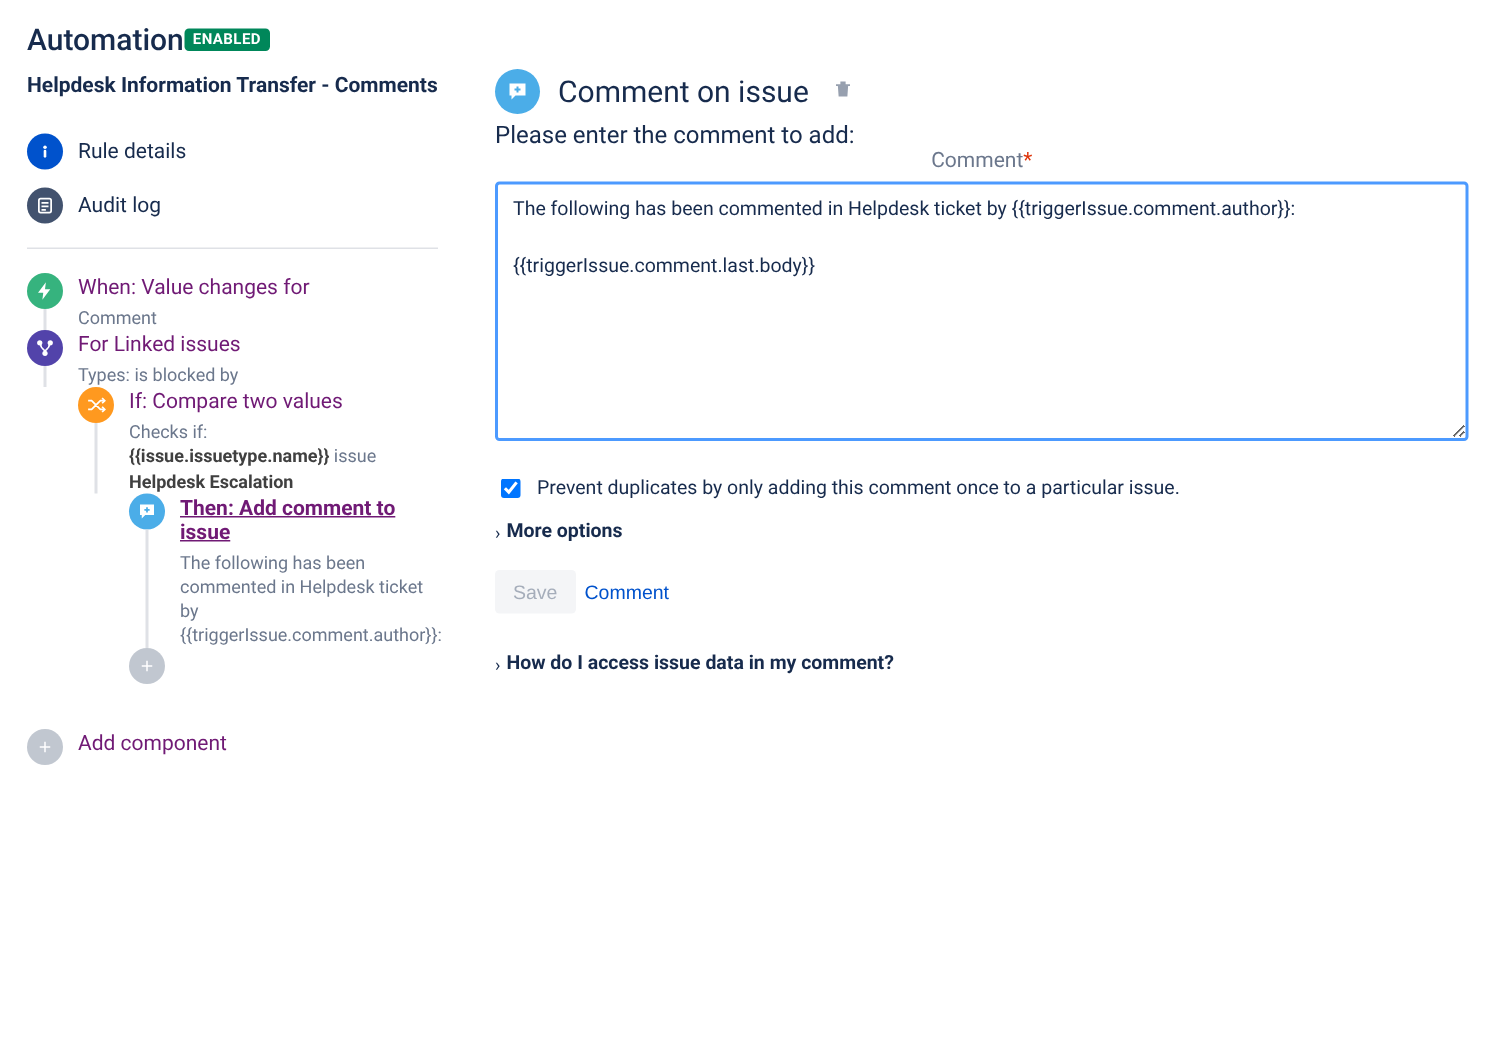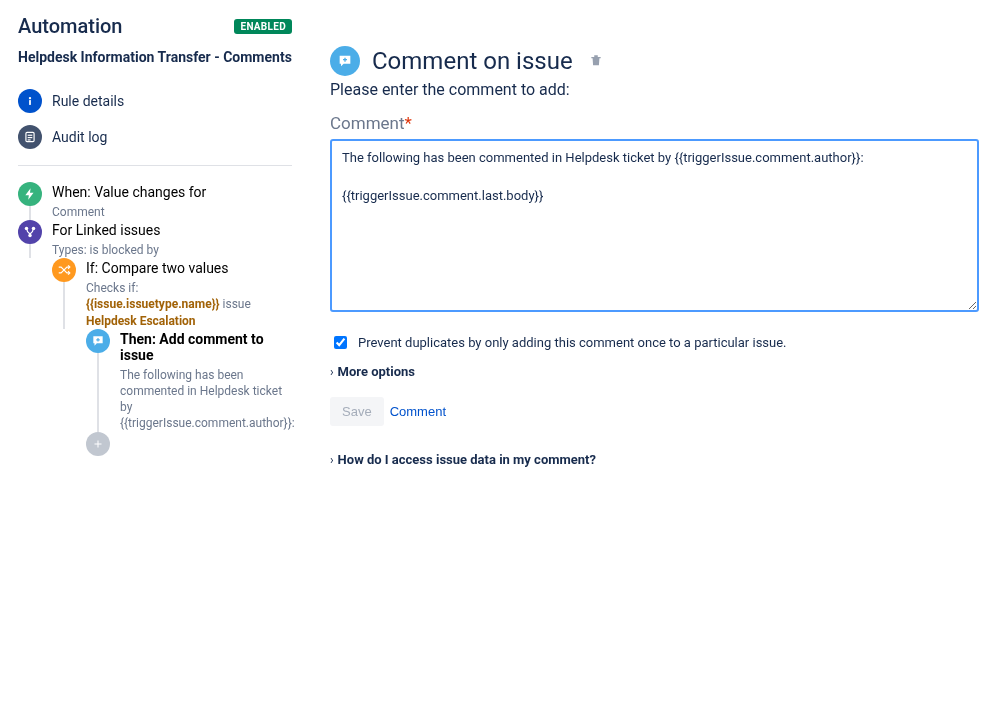--- a/index.html
+++ b/index.html
@@ -1,57 +1,57 @@
 <!DOCTYPE html>
 <html><head>
 <meta charset="utf-8">
 <style>
   * { box-sizing: border-box; }
   html,body { margin:0; padding:0; font-family:-apple-system,BlinkMacSystemFont,"Segoe UI",Roboto,Arial,sans-serif; font-size:14px; color:#172b4d; background:#fff;}
   .app { display:flex; width:999px; height:706px; }
   .left { width:310px; padding:14px 18px 0 18px; }
   .right{ flex:1; padding:46px 20px 0 20px; }
-  .hdr-row{ display:flex; justify-content:space-between; align-items:center; }
+  .hdr-row{ display:flex; align-items:center; }
   .h1 { font-size:20px; font-weight:500; color:#172b4d; }
   .badge-enabled{ background:#00875a; color:#fff; font-size:10px; font-weight:700; padding:2px 6px; border-radius:3px; letter-spacing:.3px;}
   .rule-name{ font-size:14px; font-weight:700; margin-top:10px; line-height:1.35;}
   .menu{ margin-top:16px; }
   .menu-item{ display:flex; align-items:center; gap:10px; padding:6px 0; cursor:pointer;}
   .menu-item .lbl{ font-size:14px; color:#172b4d;}
   .ic{ width:24px;height:24px;border-radius:50%; display:flex;align-items:center;justify-content:center; flex-shrink:0;}
   .ic svg{ width:14px;height:14px; }
   .ic-info{ background:#0052cc;}
   .ic-audit{ background:#42526e;}
   .ic-trigger{ background:#36b37e;}
   .ic-branch{ background:#5243aa;}
   .ic-cond{ background:#ff991f;}
   .ic-action{ background:#4bade8;}
   .divider{ border:none;border-top:1px solid #dfe1e6; margin:10px 0 16px 0;}
   .tree{ margin-top:4px; }
   .node{ display:flex; gap:10px; }
   .node .body{ padding-top:2px; }
-  .node-title{ font-size:14px; color:#000000; font-weight:400;}
-  .node-title.bold{ font-weight:700;}
+  .node-title{ font-size:14px; color:#701a75; font-weight:400;}
+  .node-title.bold{ font-weight:700;text-decoration:underline;}
   .node-sub{ font-size:12px; color:#6b778c; margin-top:4px; line-height:1.35;}
-  .node-sub .strong{ font-weight:700; color:#a16207;}
+  .node-sub .strong{ font-weight:700; color:#404040;}
   .vline{ width:2px; background:#dfe1e6; flex:1;}
   .col{ display:flex; flex-direction:column; align-items:center;}
   .indent1{ margin-left:34px;}
   .indent2{ margin-left:34px;}
   .add-circle{ width:24px;height:24px;border-radius:50%;background:#c1c7d0; display:flex;align-items:center;justify-content:center; cursor:pointer;}
   .add-circle svg{ width:12px;height:12px; fill:#fff;}
   
   .panel-hdr{ display:flex; align-items:center; gap:12px;}
   .panel-ic{ width:30px;height:30px;border-radius:50%; background:#4bade8; display:flex;align-items:center;justify-content:center;}
   .panel-ic svg{width:16px;height:16px;}
-  .panel-title{ font-size:24px; font-weight:400; color:#172b4d;}
+  .panel-title{ font-size:20px; font-weight:400; color:#172b4d;}
   .trash{ color:#6b778c; cursor:pointer; margin-left:4px;}
   .trash svg{ width:14px;height:14px; fill:#97a0af;}
   .hint{ margin-top:4px; font-size:16px; color:#172b4d;}
-  .fld-label{ margin-top:14px; font-size:17px; color:#6b778c;}
+  .fld-label{ font-size:14px; color:#6b778c;text-align:center;}
   .req{ color:#de350b;}
   textarea.comment{ width:100%; height:173px; margin-top:6px; border:2px solid #4c9aff; border-radius:3px; padding:8px 10px; font-family:inherit; font-size:13px; color:#172b4d; resize:both; outline:none; line-height:1.45;}
   .chk-row{ margin-top:18px; display:flex; align-items:center; gap:8px; font-size:13px;}
   .chk-row input{ width:13px;height:13px;}
   .expander{ margin-top:12px; font-size:13px; font-weight:700; color:#172b4d; cursor:pointer; display:flex; align-items:center; gap:4px;}
   .expander .chev{ font-size:12px; font-weight:400;}
   .btn-row{ margin-top:18px; display:flex; gap:0; align-items:center;}
   .btn-save{ background:#f4f5f7; color:#a5adba; border:none; padding:7px 12px; border-radius:3px; font-size:13px; cursor:default;}
   .btn-cancel{ color:#0052cc; background:none; border:none; font-size:13px; cursor:pointer;}
   .spacer-v-sm{ height:30px;}
@@ -172,20 +172,30 @@
               <svg viewBox="0 0 24 24">
                   <path d="M11 5h2v14h-2zM5 11h14v2H5z"></path>
                 </svg>
             </span>
           </div>
         </div>
       </div>
 
       <div class="spacer-v-sm"></div>
 
+      <div class="node node-click">
+        <span class="add-circle">
+          <svg viewBox="0 0 24 24">
+              <path d="M11 5h2v14h-2zM5 11h14v2H5z"></path>
+            </svg>
+        </span>
+        <div class="body">
+          <div class="node-title">Add component</div>
+        </div>
+      </div>
     </div>
   </div>
 
   <div class="right">
     <div class="panel-hdr">
       <span class="panel-ic">
         <svg viewBox="0 0 24 24" fill="#fff">
             <path d="M4 4h16v12H10l-4 4v-4H4z"></path>
             <path d="M12 7v6M9 10h6" stroke="#4bade8" stroke-width="2"></path>
           </svg>

